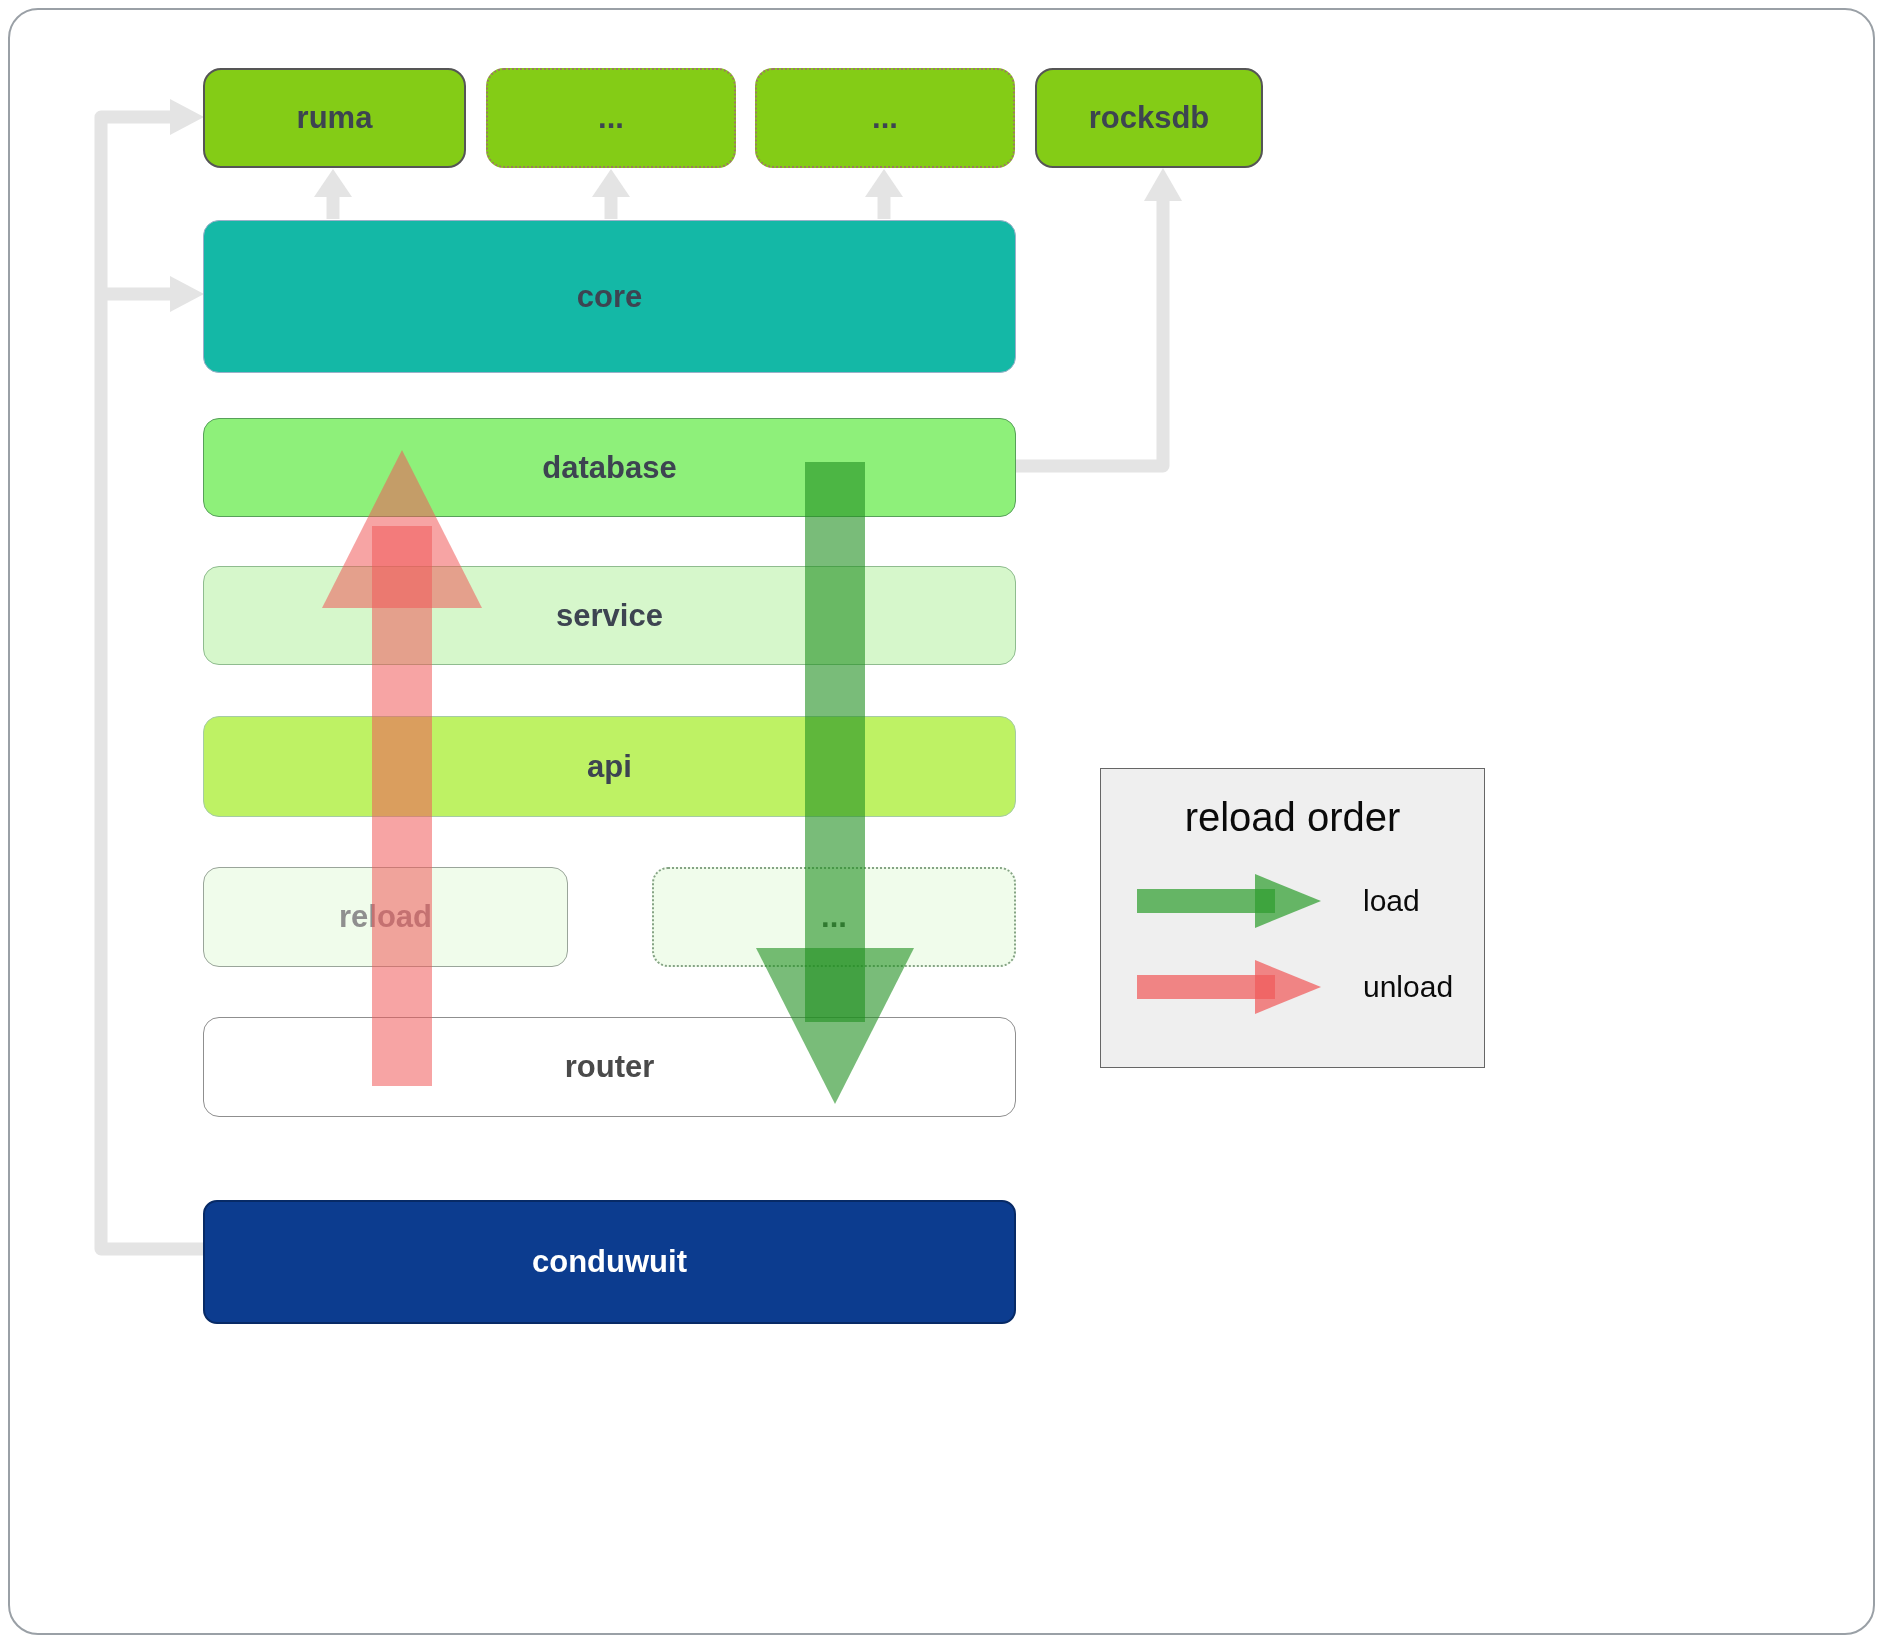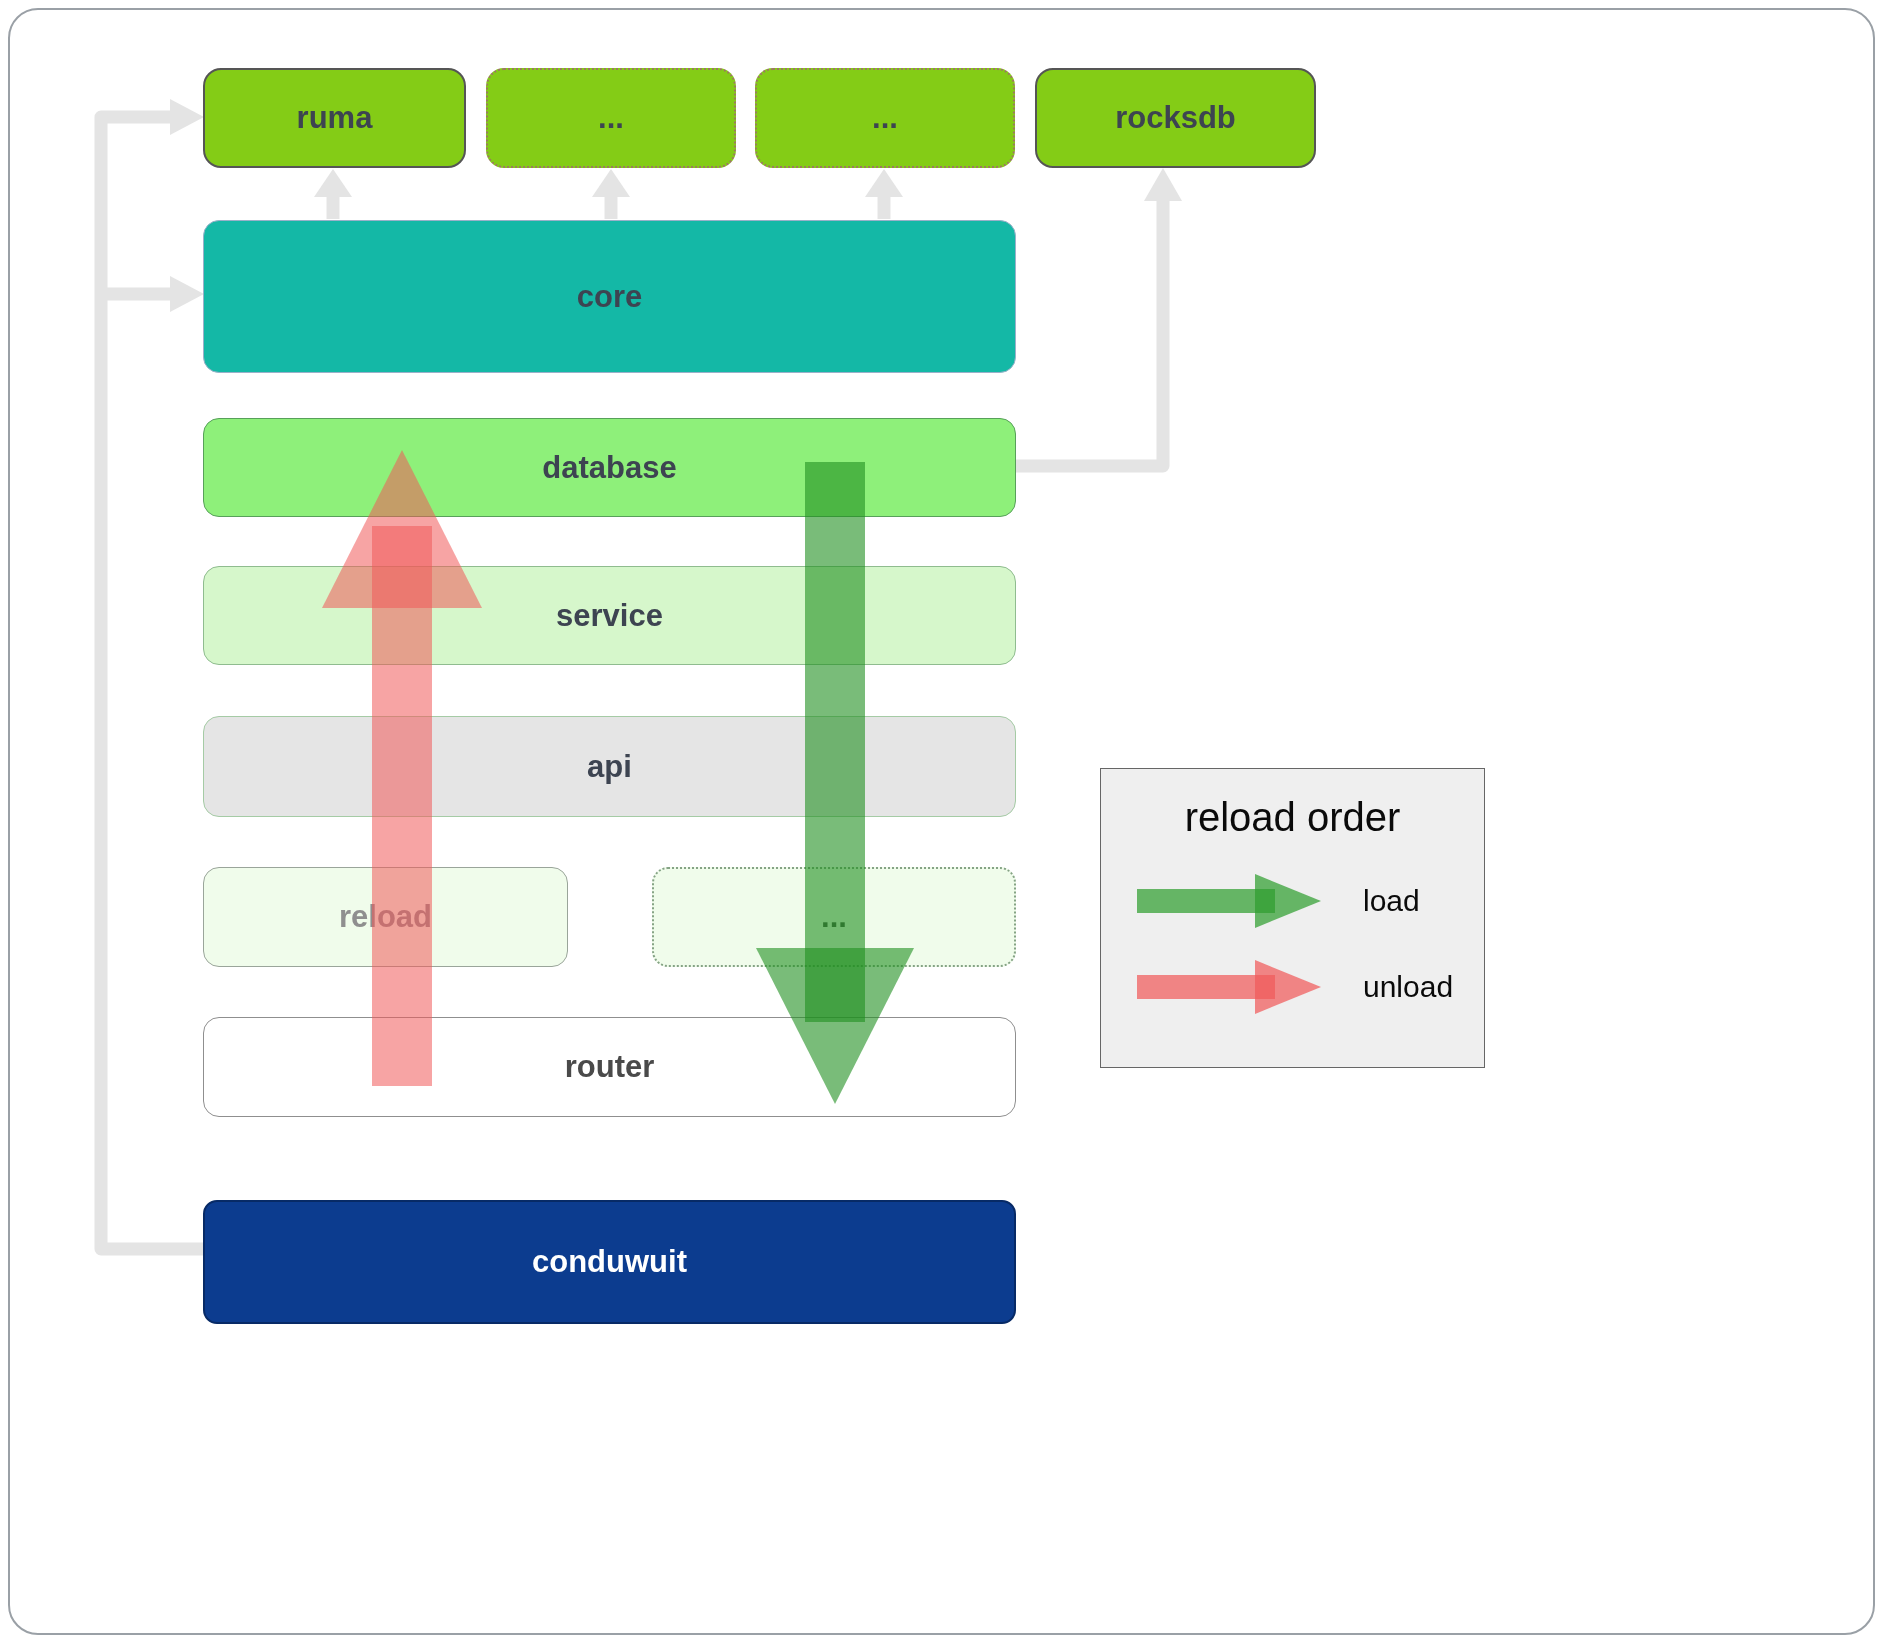--- a/index.html
+++ b/index.html
@@ -16,21 +16,21 @@
   .box{
     position:absolute;display:flex;align-items:center;justify-content:center;
     font-size:31px;font-weight:700;color:#3d4451;z-index:2;box-sizing:border-box;
     border-radius:16px;
   }
   .top-box{background:#84cc16;border:2px solid #555;border-radius:18px;}
   .top-box.dotted{border:2px dotted #9c7a60;}
   .core{background:#14b8a6;border:1px solid #9ab0c9;}
   .database{background:#8ef07a;border:1px solid #57a05a;}
   .service{background:#d6f7cb;border:1px solid #8fbc8f;}
-  .api{background:#e5e5e5;border:1px solid #a5cba5;align-items:center;}
+  .api{background:#bef264;border:1px solid #a5cba5;align-items:center;}
   .admin{background:#f0fceb;border:1px solid #9aa59a;color:#8f8f8f;}
   .mods-more{background:#f0fceb;border:2px dotted #85a385;color:#4a5a4a;}
   .router{background:#ffffff;border:1px solid #8f8f8f;color:#4a4a4a;}
   .conduwuit{background:#0c3c8f;border:2px solid #072a66;color:#ffffff;border-radius:14px;}
   .legend{
     position:absolute;left:1100px;top:768px;width:385px;height:300px;
     background:#efefef;border:1px solid #666;z-index:2;box-sizing:border-box;
     display:flex;flex-direction:column;align-items:stretch;padding-top:26px;
   }
   .legend-title{
@@ -78,21 +78,21 @@
 
   <div class="box top-box" style="left:203px;top:68px;width:263px;height:100px;">
     <span>ruma</span>
   </div>
   <div class="box top-box dotted" style="left:486px;top:68px;width:250px;height:100px;">
     <span>...</span>
   </div>
   <div class="box top-box dotted" style="left:755px;top:68px;width:260px;height:100px;">
     <span>...</span>
   </div>
-  <div class="box top-box" style="left:1035px;top:68px;width:281px;height:100px;">
+  <div class="box top-box" style="left:1035px;top:68px;width:228px;height:100px;">
     <span>rocksdb</span>
   </div>
 
   <div class="box core" style="left:203px;top:220px;width:813px;height:153px;">
     <span>core</span>
   </div>
   <div class="box database" style="left:203px;top:418px;width:813px;height:99px;justify-content:center;">
     <span>database</span>
   </div>
   <div class="box service" style="left:203px;top:566px;width:813px;height:99px;">

